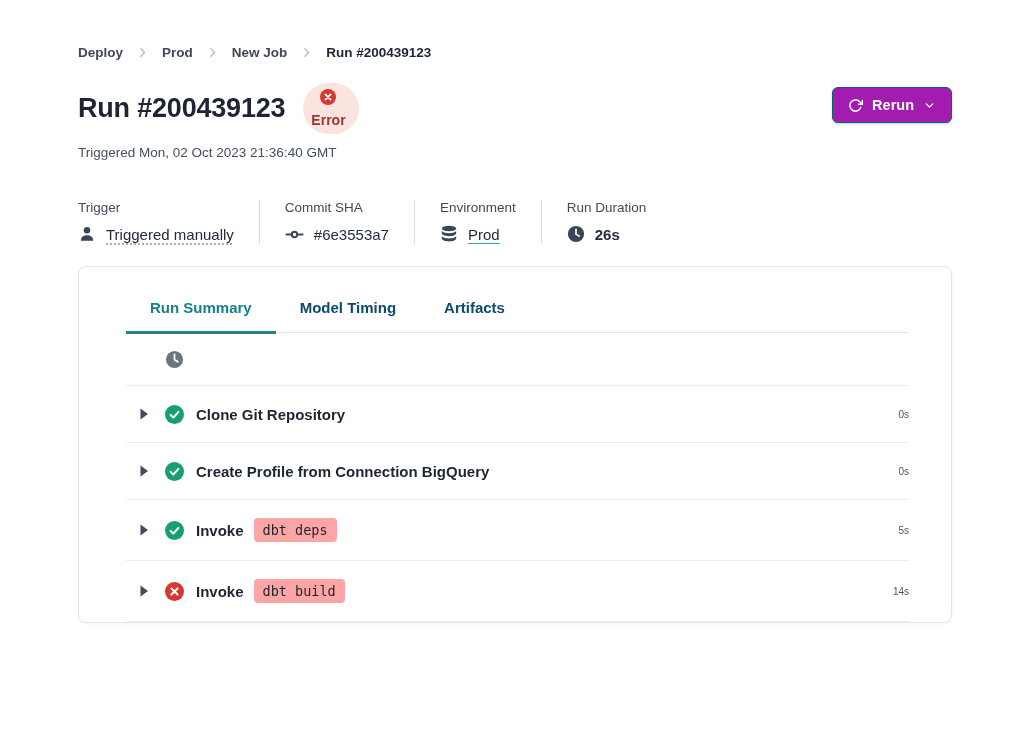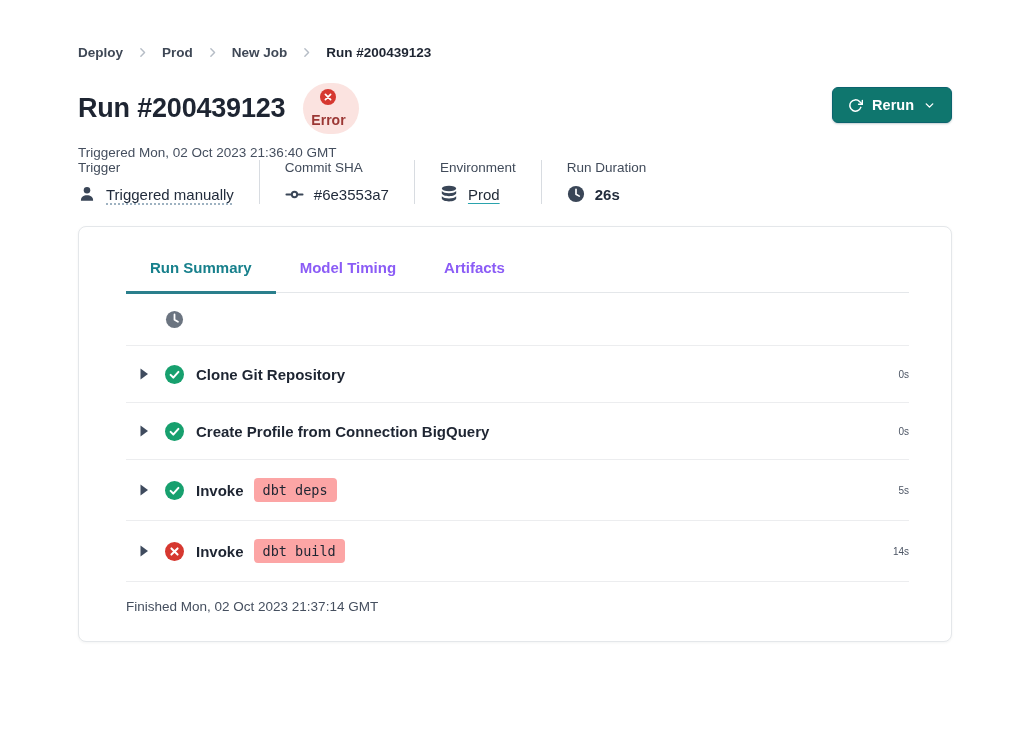--- a/index.html
+++ b/index.html
@@ -22,47 +22,47 @@
   h1.run-title { font-size: 27px; font-weight: 700; color: #1e2532; letter-spacing: -0.2px; }
   .status-badge {
     display: inline-flex; align-items: center; gap: 7px;
     background: #fbe3e0; border-radius: 999px; padding: 6px 13px 6px 8px;
     font-size: 14px; font-weight: 600; color: #9b3734; flex-direction: column;
   }
   .triggered-line { margin-top: 11px; font-size: 13.5px; color: #454f5f; }
 
   .rerun-btn {
     display: inline-flex; align-items: center; gap: 9px;
-    background: #0f766e; color: #ffffff; border: 1px solid #0b636e;
+    background: #a21caf; color: #ffffff; border: 1px solid #0b636e;
     border-radius: 6px; padding: 9px 15px; margin-top: 4px;
     font-family: inherit; font-size: 14.5px; font-weight: 700; cursor: pointer;
     box-shadow: 0 1px 2px rgba(14, 63, 69, 0.25);
   }
   .rerun-btn svg { display: block; }
 
   
-  .meta-row { display: flex; }
+  .meta-row { display: flex; margin-top: 40px; }
   .meta-item { padding-right: 25px; margin-right: 25px; border-right: 1px solid #d8dce1; }
   .meta-item:last-child { border-right: none; }
   .meta-label { font-size: 13.5px; color: #414b5a; }
   .meta-value { display: flex; align-items: center; gap: 10px; margin-top: 10px; font-size: 15px; color: #222c3c; }
   .meta-value .val { font-weight: 400; }
   .meta-value .val.bold { font-weight: 700; }
   .dotted-underline { text-decoration: underline dotted #7f99ad; text-underline-offset: 4px; cursor: pointer; }
   .env-link { color: #1e2835; text-decoration: underline; text-decoration-color: #2aa3ad; text-underline-offset: 3px; cursor: pointer; }
 
   
   .card {
     margin-top: 22px; border: 1px solid #e4e7ea; border-radius: 8px;
     background: #ffffff; box-shadow: 0 1px 3px rgba(20, 30, 40, 0.05);
     padding: 0 42px 0 47px;
   }
   .tabs { display: flex; margin-top: 32px; border-bottom: 1px solid #e4e7ea; }
   .tab {
-    padding: 0 24px 15px 24px; font-size: 15px; font-weight: 700; color: #8b5cf6;
+    padding: 0 24px 15px 24px; font-size: 15px; font-weight: 700; color: #0c4a6e;
     cursor: pointer; border-bottom: 3px solid transparent; margin-bottom: -2px;
   }
   .tab.active { color: #17808c; border-bottom-color: #2a7f8c; }
 
   .step-row { display: flex; align-items: center; padding: 18px 0; border-bottom: 1px solid #ecedef; min-height: 57px; }
   .caret { width: 14px; margin-left: 12px; margin-right: 13px; display: flex; align-items: center; cursor: pointer; flex: none; }
   .status-ico { flex: none; display: flex; margin-right: 12px; }
   .step-title { font-size: 15px; font-weight: 700; color: #1e2532; }
   .code-chip {
     font-family: "DejaVu Sans Mono", "Liberation Mono", monospace;
@@ -273,16 +273,15 @@
         <svg width="19" height="19" viewBox="0 0 16 16">
             <circle cx="8" cy="8" r="8" fill="#d63830"></circle>
             <path d="M5.4 5.4l5.2 5.2M10.6 5.4l-5.2 5.2" stroke="#ffffff" stroke-width="1.7" stroke-linecap="round"></path>
           </svg>
       </span>
       <span class="step-title">Invoke</span>
       <span class="code-chip">dbt build</span>
       <span class="step-duration">14s</span>
     </div>
 
-    <div class="card-footer">Finished Mon, 02 Oct 2023 21:37:14 GMT</div>
   </section>
 
 </div>
 
 </body></html>

